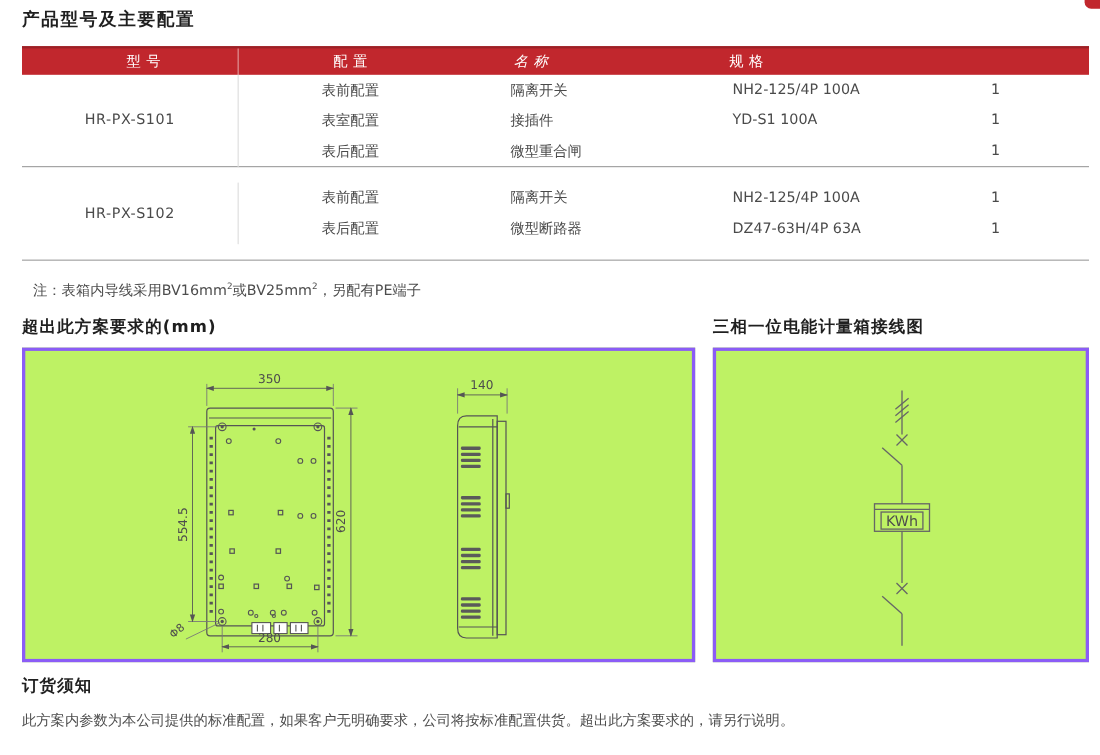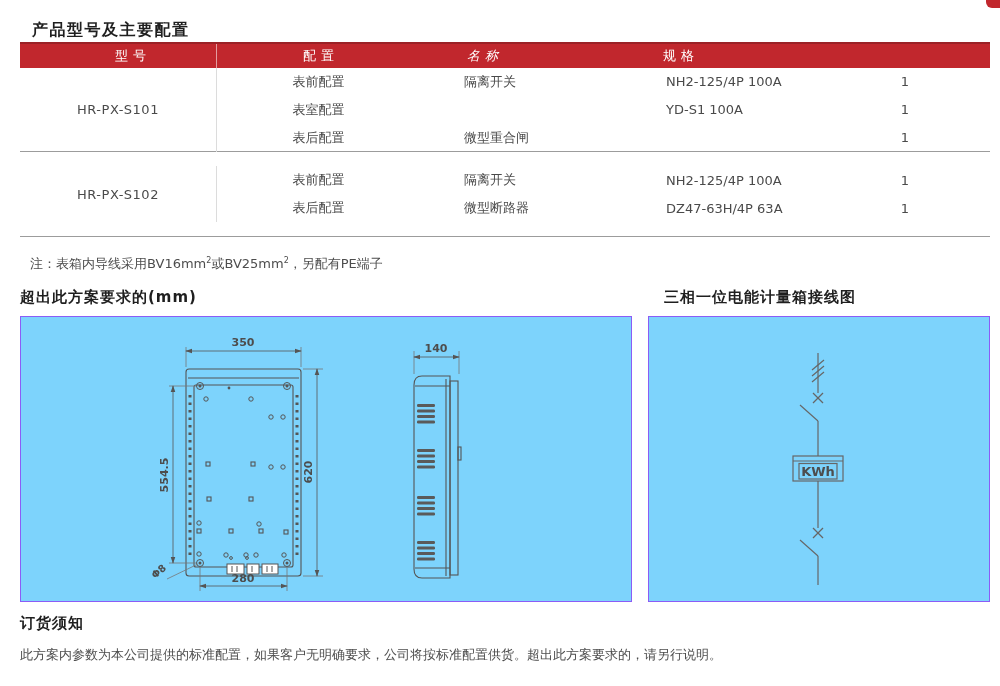--- a/index.html
+++ b/index.html
@@ -1,20 +1,20 @@
 <!DOCTYPE html>
 <html><head>
 <meta charset="utf-8">
 <style>
   html,body{margin:0;padding:0;background:#fff;}
   .page{position:relative;width:1000px;height:686px;background:#fff;overflow:hidden;
         font-family:"DejaVu Sans","Liberation Sans",sans-serif;color:#4a4a4a;}
   .corner-accent{position:absolute;top:0;right:0;width:14px;height:8px;background:#c1272d;
         border-bottom-left-radius:6px;}
-  .page-title{position:absolute;left:20px;top:8px;margin:12px;font-size:16px;font-weight:bold;
+  .page-title{position:absolute;left:20px;top:8px;margin:0;font-size:16px;font-weight:bold;
         color:#1f1f1f;letter-spacing:1.5px;}
   
   .spec-table{position:absolute;left:20px;top:42px;width:970px;}
   .thead{display:grid;grid-template-columns:197px 203px 220px 215px 135px;height:26px;
         background:#c1272d;border-top:2px solid #9b2126;box-sizing:border-box;}
   .th{display:flex;align-items:center;color:#fff;font-size:13px;letter-spacing:5px;}
   .th.center{justify-content:center;padding-left:5px;}
   .th.col-model{border-right:1px solid rgba(255,255,255,.55);padding-left:30px;}
   .th.col-name{padding-left:47px;font-style:italic;}
   .th.col-spec{padding-left:23px;}
@@ -33,22 +33,22 @@
   .cell.name{grid-column:3;padding-left:44px;}
   .cell.spec{grid-column:4;padding-left:26px;}
   .cell.qty{grid-column:5;justify-content:center;padding-right:35px;}
   
   .note{position:absolute;left:30px;top:255px;margin:0;font-size:13px;color:#4d4d4d;}
   .note sup{font-size:8px;}
   
   .sec-title{position:absolute;margin:0;font-size:15px;font-weight:bold;color:#1f1f1f;
         letter-spacing:1px;top:288px;}
   .sec-title.dim{left:20px;}
-  .sec-title.wire{left:664px;}
-  .panel{position:absolute;top:316px;background:#7dd3fc;border:1px solid #8b5cf6;box-sizing:border-box;font-weight:bold;}
+  .sec-title.wire{left:648px;}
+  .panel{position:absolute;top:316px;background:#bef264;border:3px solid #8b5cf6;box-sizing:border-box;}
   .panel.dim{left:20px;width:612px;height:286px;}
   .panel.wire{left:648px;width:342px;height:286px;}
   
   .footer-title{position:absolute;left:20px;top:614px;margin:0;font-size:15px;font-weight:bold;
         color:#1f1f1f;letter-spacing:1px;}
   .footer-text{position:absolute;left:20px;top:646px;margin:0;font-size:13px;color:#4d4d4d;}
   svg{display:block;}
   svg text{font-family:"DejaVu Sans","Liberation Sans",sans-serif;fill:#4d4d4d;}
 </style>
 </head>
@@ -68,20 +68,21 @@
       <div class="th col-spec">规格</div>
     </div>
 
     <div class="tgroup g1">
       <div class="cell model">HR-PX-S101</div>
       <div class="cell config" style="grid-row:1">表前配置</div>
       <div class="cell name" style="grid-row:1">隔离开关</div>
       <div class="cell spec" style="grid-row:1">NH2-125/4P 100A</div>
       <div class="cell qty" style="grid-row:1">1</div>
       <div class="cell config" style="grid-row:2">表室配置</div>
+      <div class="cell name" style="grid-row:2">接插件</div>
       <div class="cell spec" style="grid-row:2">YD-S1 100A</div>
       <div class="cell qty" style="grid-row:2">1</div>
       <div class="cell config" style="grid-row:3">表后配置</div>
       <div class="cell name" style="grid-row:3">微型重合闸</div>
       <div class="cell qty" style="grid-row:3">1</div>
     </div>
 
     <div class="tgroup g2">
       <div class="cell model">HR-PX-S102</div>
       <div class="cell config" style="grid-row:1">表前配置</div>

